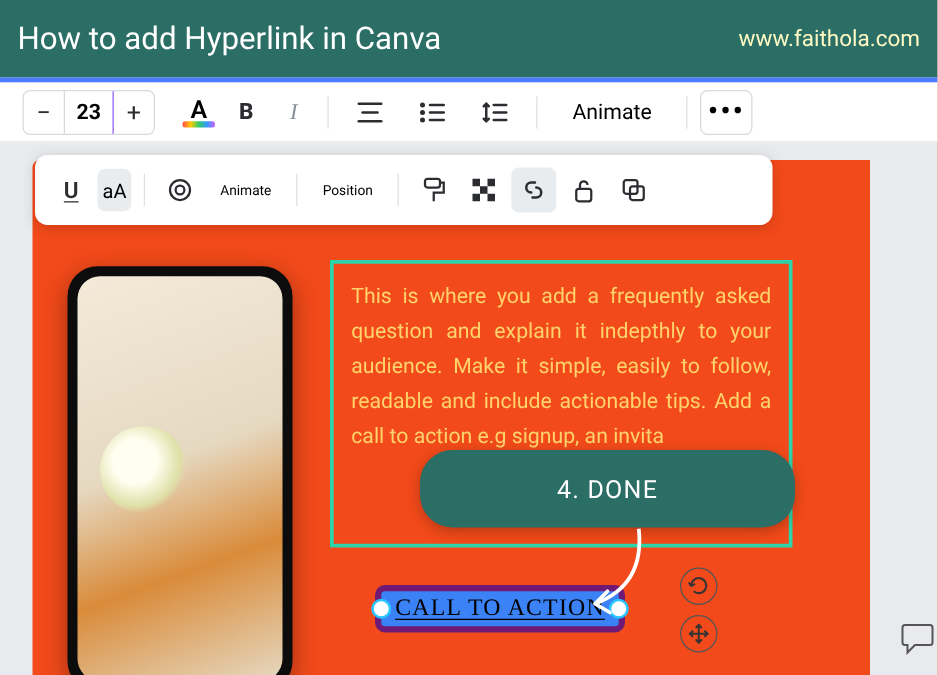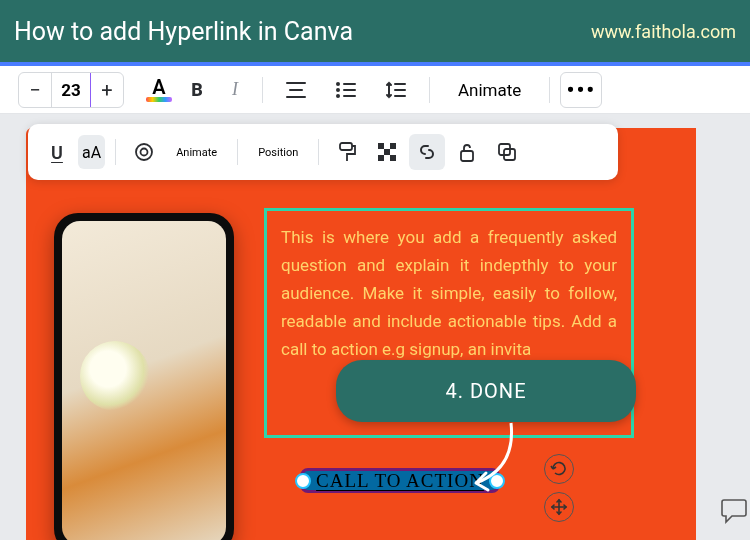--- a/index.html
+++ b/index.html
@@ -42,21 +42,21 @@
 .phone { position: absolute; left: 54px; top: 95px; width: 180px; height: 340px; background: #0c0c0c; border-radius: 24px; padding: 8px; box-shadow: 0 6px 20px rgba(0,0,0,.35); }
 .phone-inner { width: 100%; height: 100%; background: linear-gradient(160deg,#f3ead9 0%,#e6d9c2 45%,#d98b3a 70%,#e6d9c2 100%); border-radius: 18px; position: relative; overflow: hidden; }
 .phone-inner::before { content:""; position:absolute; left:18px; top:120px; width:70px; height:70px; background:radial-gradient(circle at 40% 40%, #fffef0 0 30%, #dfe0a8 60%, transparent 70%); border-radius:50%; filter: blur(.3px); }
 
 .text-box { position: absolute; left: 264px; top: 90px; width: 370px; height: 230px; border: 3px solid #2dd4aa; padding: 12px 14px; }
 .text-box p { color: #ffd36b; font-size: 17px; line-height: 28px; text-align: justify; }
 
 .callout { position: absolute; left: 336px; top: 242px; width: 300px; height: 62px; background: #2a6e66; display: flex; align-items: center; justify-content: center; color: #fff; font-size: 20px; letter-spacing: 1px; z-index: 8; box-shadow: 0 3px 10px rgba(0,0,0,.25); border-radius: 26px;}
 .arrow { position: absolute; left: 456px; top: 300px; z-index: 9; }
 
-.cta-wrap { position: absolute; left: 300px; top: 350px; width: 200px; height: 25px; background: #0369a1; border-radius: 8px; border: 3px solid #701a75; display: flex; align-items: center; justify-content: center; }
+.cta-wrap { position: absolute; left: 300px; top: 350px; width: 200px; height: 38px; background: #3b82f6; border-radius: 8px; border: 5px solid #701a75; display: flex; align-items: center; justify-content: center; }
 .cta-wrap::before, .cta-wrap::after { content:""; position:absolute; width:12px; height:12px; background:#fff; border:2px solid #29c5ff; border-radius:50%; top:50%; transform:translateY(-50%); }
 .cta-wrap::before { left:-8px; } .cta-wrap::after { right:-8px; }
 .cta-text { font-family: Georgia, 'Times New Roman', serif; font-size: 19px; letter-spacing: 1px; text-decoration: underline; text-underline-offset: 3px; }
 
 .round-ctrl { position: absolute; width: 30px; height: 30px; border: 1.5px solid #555; border-radius: 50%; display: flex; align-items: center; justify-content: center; background: rgba(255,255,255,0); }
 .rc-rotate { left: 544px; top: 336px; }
 .rc-move { left: 544px; top: 374px; }
 
 .chat-bubble { position: absolute; right: 2px; bottom: 16px; width: 28px; height: 28px; }
 

